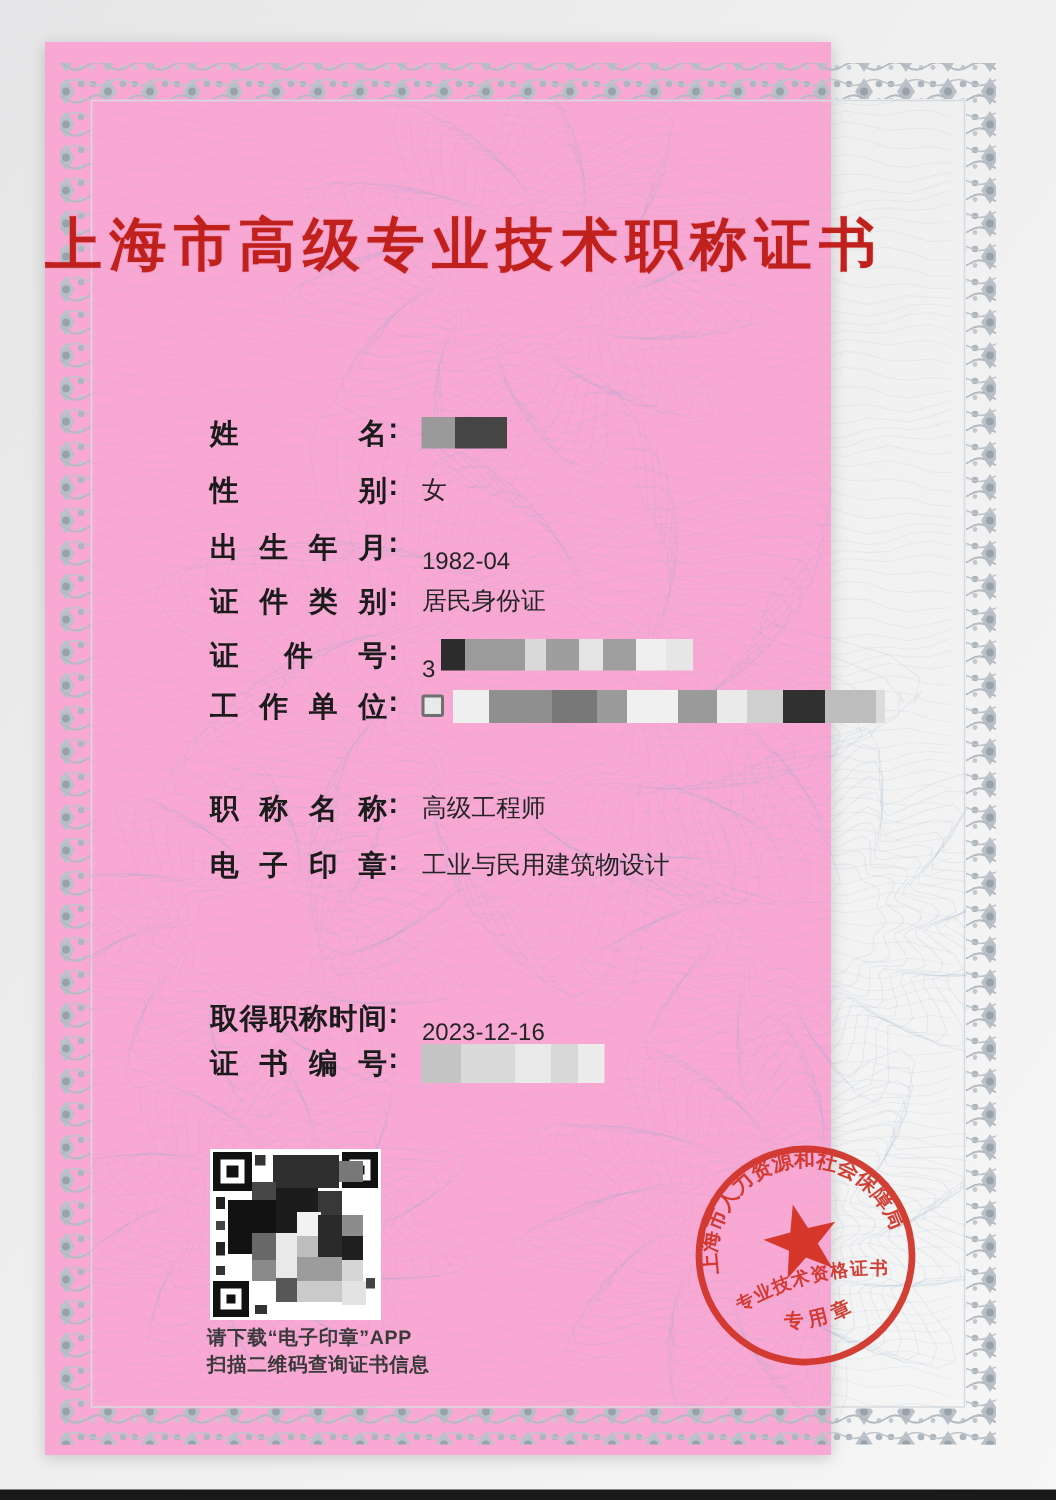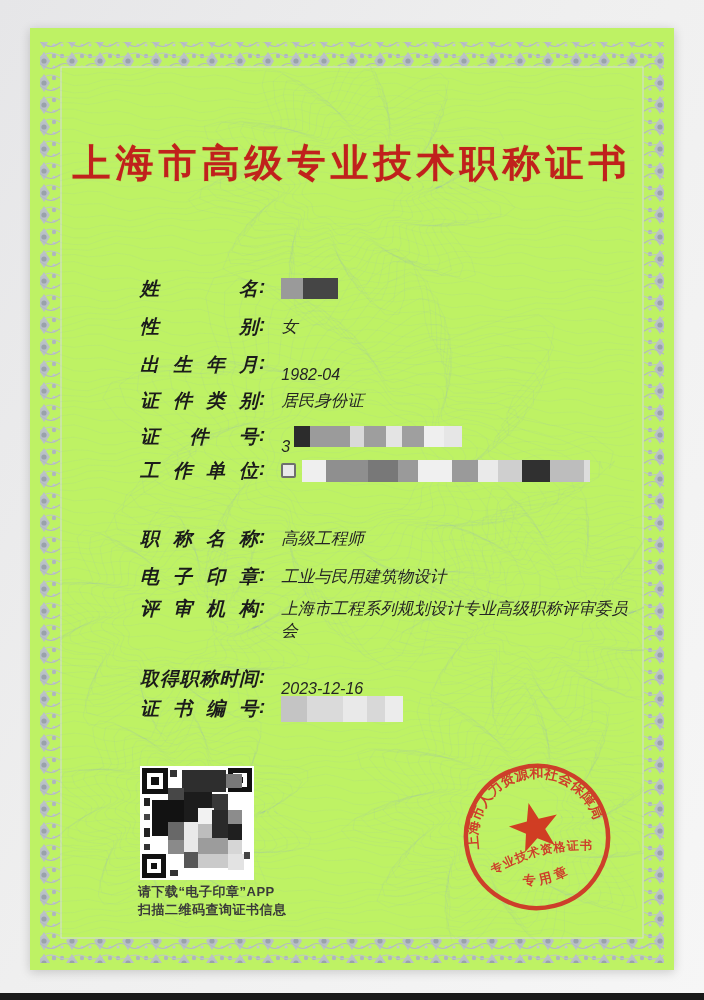--- a/index.html
+++ b/index.html
@@ -4,31 +4,31 @@
 <style>
   html,body{margin:0;padding:0;}
   body{
     width:704px;height:1000px;position:relative;overflow:hidden;
     font-family:"Liberation Sans","DejaVu Sans",sans-serif;
     background:linear-gradient(120deg,#e6e6e8 0%,#efefef 45%,#f6f6f6 100%);
   }
   .photo{position:absolute;inset:0;}
   .bottom-strip{position:absolute;left:0;right:0;bottom:0;height:7px;background:#191919;}
   .paper{
-    position:absolute;left:30px;top:28px;width:644px;height:942px;
-    background:#bef264;box-shadow:0 2px 10px rgba(0,0,0,.18);
+    position:absolute;left:30px;top:28px;width:524px;height:942px;
+    background:#f9a8d4;box-shadow:0 2px 10px rgba(0,0,0,.18);
   }
   .layer{position:absolute;left:0;top:0;}
   .guilloche-wrap{position:absolute;left:30px;top:38px;width:584px;height:876px;overflow:hidden;}
   .title{
     position:absolute;left:0;top:110px;width:100%;text-align:center;
     font-size:38px;font-weight:bold;letter-spacing:5px;color:#c0211c;
     text-shadow:0 0 1px rgba(192,33,28,.4);white-space:nowrap;
   }
-  .row{position:absolute;left:110px;white-space:nowrap;color:#1b1b1b;font-style:italic;}
+  .row{position:absolute;left:110px;white-space:nowrap;color:#1b1b1b;}
   .row .label{
     display:inline-block;width:118px;font-size:19px;font-weight:bold;
     text-align:justify;text-align-last:justify;text-justify:inter-character;
     vertical-align:top;letter-spacing:0;
   }
   .row .colon{display:inline-block;font-size:19px;font-weight:bold;margin-left:1px;vertical-align:top;}
   .row .value{
     display:inline-block;margin-left:16px;font-size:16.5px;color:#242424;
     font-family:"Liberation Serif","DejaVu Serif",serif;vertical-align:top;margin-top:2px;
   }
@@ -274,23 +274,20 @@
     </div>
     <div class="row" style="top:498px">
       <span class="label">职称名称</span><span class="colon">:</span><span class="value">高级工程师</span>
     </div>
     <div class="row" style="top:430px">
       <span class="label">工作单位</span><span class="colon">:</span><span class="employer-mark"></span><span class="px redact-emp"></span>
     </div>
     <div class="row" style="top:536px">
       <span class="label">电子印章</span><span class="colon">:</span><span class="value">工业与民用建筑物设计</span>
     </div>
-    <div class="row" style="top:568px">
-      <span class="label">评审机构</span><span class="colon">:</span><span class="value wrap">上海市工程系列规划设计专业高级职称评审委员会</span>
-    </div>
     <div class="row" style="top:638px">
       <span class="label">取得职称时间</span><span class="colon">:</span><span class="value num">2023-12-16</span>
     </div>
     <div class="row" style="top:668px">
       <span class="label">证书编号</span><span class="colon">:</span><span class="px redact-cert"></span>
     </div>
 
     <svg class="qr" viewBox="0 0 114 114">
       <rect x="0" y="0" width="114" height="114" fill="#ffffff"></rect>
 

